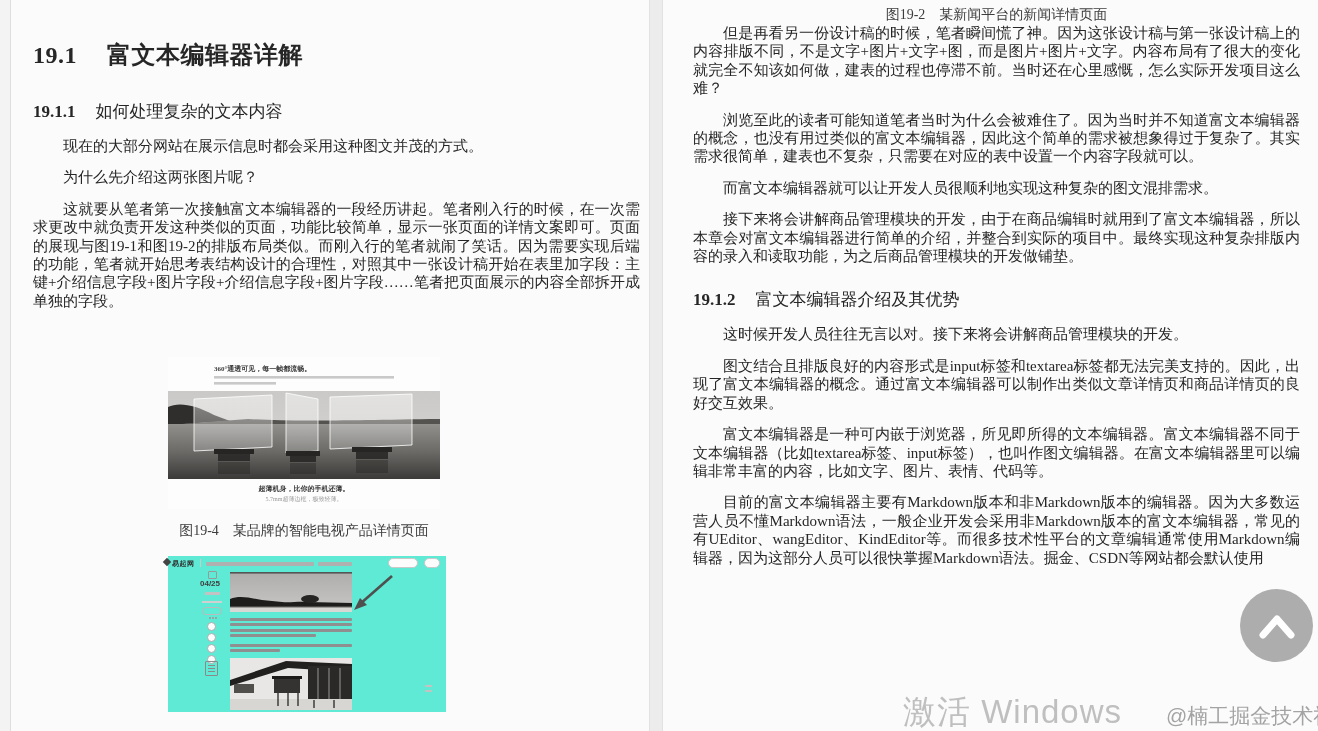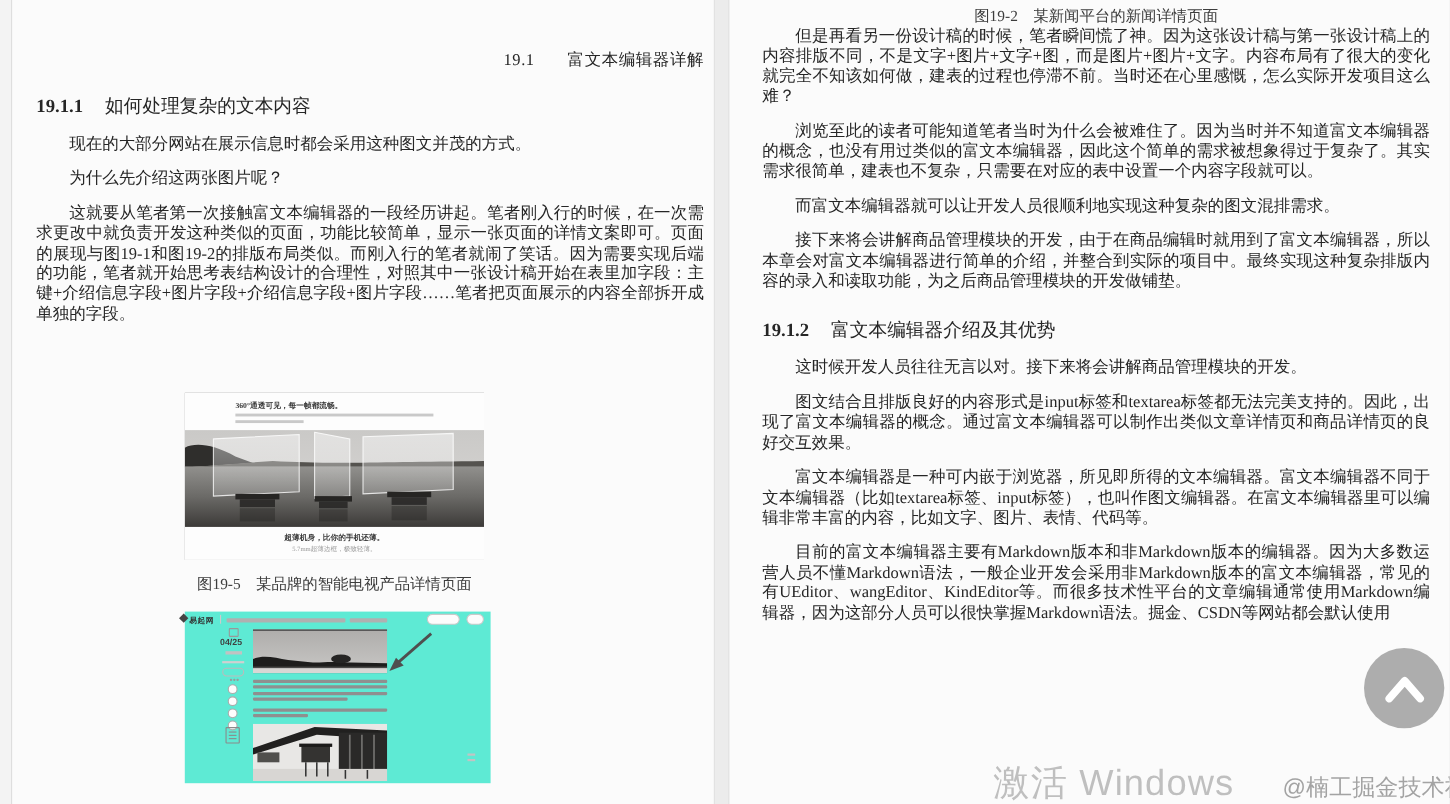--- a/index.html
+++ b/index.html
@@ -9,23 +9,23 @@
   }
   
   .edge-strip{position:absolute;left:0;top:0;width:10px;height:731px;background:#f3f3f3;border-right:1px solid #dedede;}
   .gutter{position:absolute;left:649px;top:0;width:12px;height:731px;background:#ececec;border-left:1px solid #e2e2e2;border-right:1px solid #e2e2e2;}
 
   
   .col{position:absolute;width:607px;}
   .col-left{left:33px;top:42px;}
   .col-right{left:693px;top:6px;}
 
-  .h1{font-size:15px;font-weight:normal;letter-spacing:.5px;line-height:26px;text-align:right;}
+  .h1{font-size:24px;font-weight:bold;letter-spacing:.5px;line-height:26px;}
   .h1 .num{margin-right:30px;}
-  .h2{font-size:17px;line-height:22px;margin-top:18px;}
+  .h2{font-size:17px;line-height:22px;margin-top:33px;}
   .h2 .num{font-weight:bold;margin-right:20px;}
   .h2 .title{font-weight:500;}
   .paras{margin-top:14px;}
   p.body{font-size:15px;line-height:18.4px;text-align:justify;text-indent:2em;margin:0 0 13px 0;}
   .col-right .h2{margin-top:24px;margin-bottom:14px;}
 
   .fig-caption{position:absolute;text-align:center;font-size:14px;color:#3d3d3d;white-space:nowrap;}
   .cap1{left:168px;top:522px;width:272px;}
   .cap2{text-align:center;font-size:14px;color:#3d3d3d;}
 
@@ -133,21 +133,21 @@
         <g fill="#1e1d1b" opacity="0.35">
           <rect x="50" y="71" width="32" height="12"></rect>
             <rect x="122" y="72" width="26" height="11"></rect>
             <rect x="188" y="69" width="32" height="13"></rect>
         </g>
       </g>
       <text x="136" y="134" text-anchor="middle" font-size="7" font-weight="bold" fill="#3a3a3a">超薄机身，比你的手机还薄。</text>
       <text x="136" y="144" text-anchor="middle" font-size="6" fill="#9a9a9a">5.7mm超薄边框，极致轻薄。</text>
     </svg>
   </div>
-  <div class="fig-caption cap1">图19-5　某品牌的智能电视产品详情页面</div>
+  <div class="fig-caption cap1">图19-4　某品牌的智能电视产品详情页面</div>
 
   <div class="fig2">
     <div class="f2-logo">
       <span class="f2-logomark"></span>
       <span>易起网</span>
     </div>
     <div class="f2-sep"></div>
     <div class="bar f2-titlebar1"></div>
     <div class="bar f2-titlebar2"></div>
     <div class="pill f2-pill1"></div>

